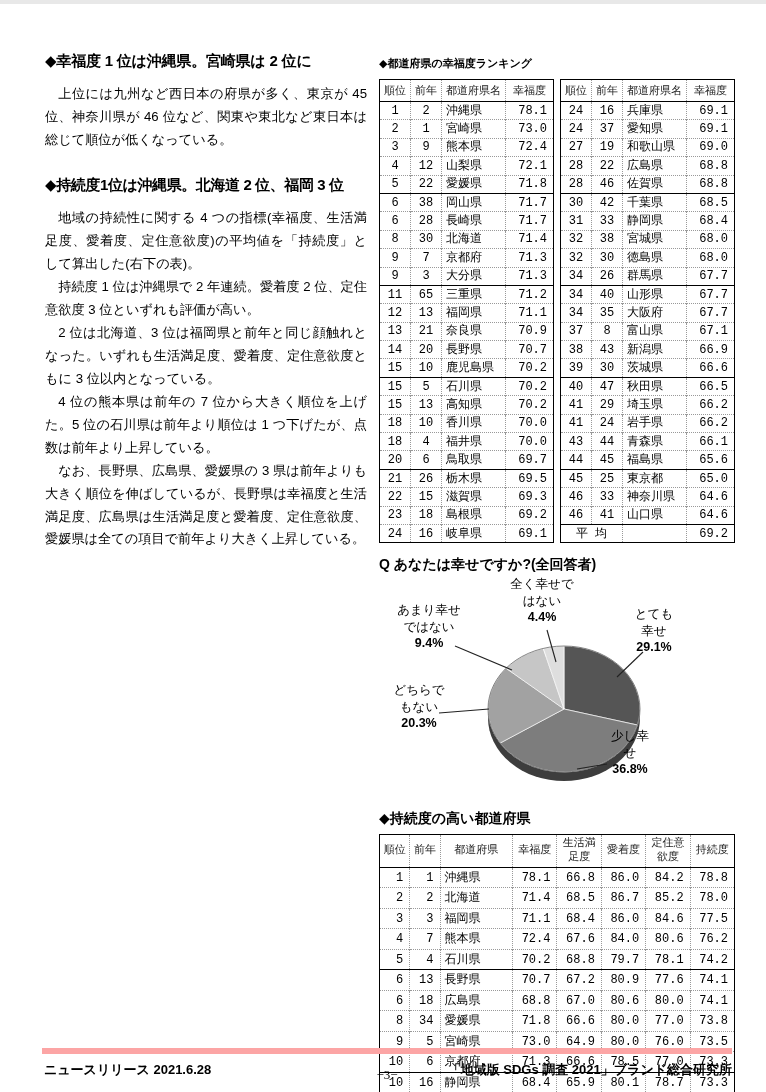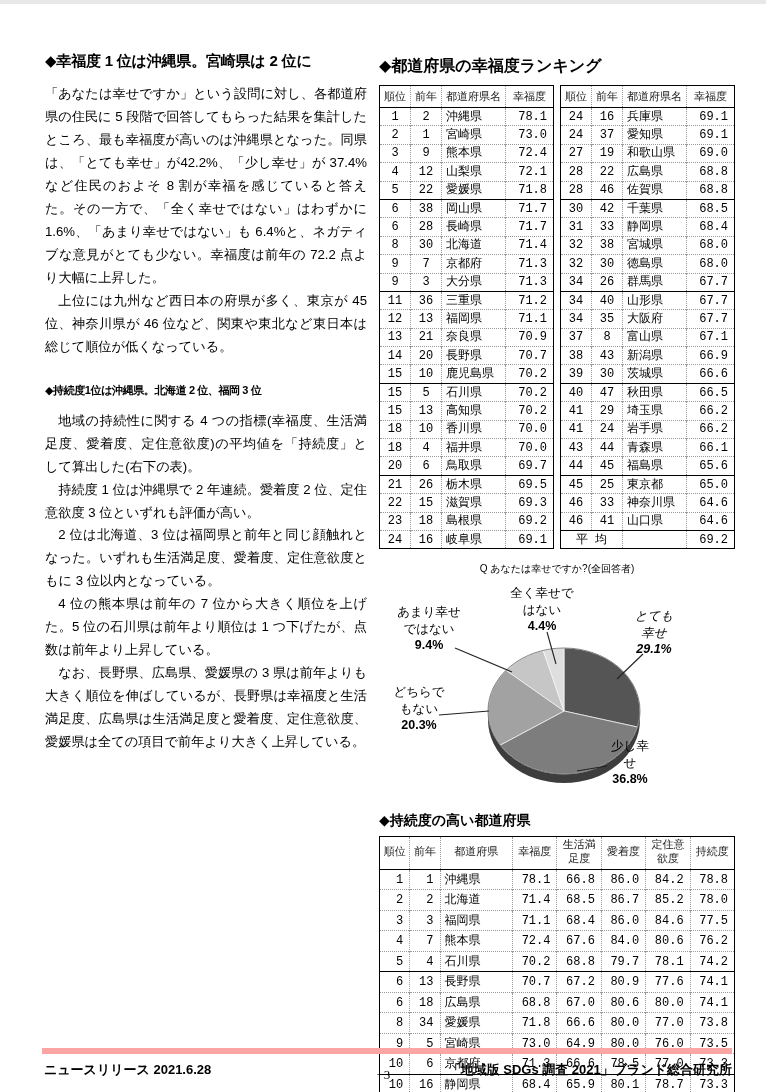--- a/index.html
+++ b/index.html
@@ -4,54 +4,54 @@
 <style>
   html,body{margin:0;padding:0;background:#e8e8e8;}
   .page{position:relative;width:766px;height:1092px;background:#ffffff;margin:4px auto;
         font-family:"Liberation Sans","DejaVu Sans",sans-serif;color:#000;overflow:hidden;}
   .cols{position:absolute;top:46px;left:45px;right:34px;display:flex;gap:12px;}
   .col-left{width:322px;flex:0 0 322px;}
   .col-right{flex:1;}
 
   
   .h2{font-size:15px;font-weight:bold;margin:2px 0 12px 0;letter-spacing:-0.2px;}
-  .h2b{font-size:11px;font-weight:bold;margin:24px 0 12px 0;letter-spacing:-0.4px;white-space:nowrap;}
+  .h2b{font-size:15px;font-weight:bold;margin:24px 0 12px 0;letter-spacing:-0.4px;white-space:nowrap;}
   p.body{font-size:13.2px;line-height:1.74;margin:0;text-align:justify;text-indent:1em;}
   p.body.noindent{text-indent:0;}
 
   
-  .rank-title{font-size:16px;font-weight:bold;margin:6px 0 8px 0;}
+  .rank-title{font-size:11px;font-weight:bold;margin:6px 0 8px 0;}
   .rank-tables{display:flex;gap:6px;}
   table{border-collapse:collapse;table-layout:fixed;font-family:Liberation Mono, monospace;}
   .rank{width:174px;border:1.6px solid #000;font-size:12px;}
   .rank th{font-size:11px;font-weight:normal;padding:3px 1px;border-bottom:1.3px solid #000;
            border-left:1px dotted #999;text-align:center;color:#222;}
   .rank td{padding:1.5px 2px;border-left:1px dotted #999;height:14.4px;line-height:14px;}
   .rank th:first-child,.rank td:first-child{border-left:none;}
   .rank tbody tr{border-top:1px dotted #999;}
   .rank tbody tr:nth-child(5n+1){border-top:1.2px solid #000;}
   .rank tbody tr.avg{border-top:1.2px solid #000;}
   .rank .c{text-align:center;}
   .rank .n{text-align:left;padding-left:4px;}
   .rank .v{text-align:right;padding-right:6px;}
   .rank col.w-rank{width:31px;} .rank col.w-prev{width:31px;}
   .rank col.w-name{width:64px;} .rank col.w-score{width:48px;}
 
   
   .chart{margin-top:13px;}
-  .chart-title{font-size:10px;font-weight:normal;text-align:center;margin:0 0 2px 0;}
+  .chart-title{font-size:14px;font-weight:bold;text-align:left;margin:0 0 2px 0;}
   .pie-wrap{position:relative;height:220px;}
   .pie-wrap svg{position:absolute;left:0;top:0;}
   .pl{position:absolute;font-size:12.5px;line-height:1.3;text-align:center;}
   .pl b{display:block;font-weight:bold;}
-  .pl-1{left:252px;top:30px;width:46px;font-style:italic;}
-  .pl-2{left:228px;top:160px;width:46px;}
+  .pl-1{left:252px;top:30px;width:46px;}
+  .pl-2{left:228px;top:152px;width:46px;}
   .pl-3{left:12px;top:106px;width:56px;}
   .pl-4{left:16px;top:26px;width:68px;}
-  .pl-5{left:128px;top:7px;width:70px;}
+  .pl-5{left:128px;top:0;width:70px;}
 
   
   .sus-title{font-size:14px;font-weight:bold;margin:14px 0 6px 0;}
   .sus{width:100%;border:1.6px solid #000;font-size:12px;}
   .sus th{font-size:11px;font-weight:normal;padding:2px 1px;border-bottom:1.3px solid #000;
           border-left:1px dotted #999;text-align:center;line-height:1.25;vertical-align:middle;color:#222;}
   .sus td{padding:2.5px 2px;border-left:1px dotted #999;height:14.5px;line-height:14px;}
   .sus th:first-child,.sus td:first-child{border-left:none;}
   .sus tbody tr{border-top:1px dotted #999;}
   .sus tbody tr:nth-child(5n+1){border-top:1.2px solid #000;}
@@ -69,21 +69,20 @@
             font-family:"Liberation Serif","DejaVu Serif",serif;font-size:13px;}
 </style>
 </head>
 <body>
 
 <div class="page">
   <div class="cols">
 
     <div class="col-left">
       <div class="h2">◆幸福度 1 位は沖縄県。宮崎県は 2 位に</div>
-      <p class="body noindent">「あなたは幸せですか」という設問に対し、各都道府県の住民に 5 段階で回答してもらった結果を集計したところ、最も幸福度が高いのは沖縄県となった。同県は、「とても幸せ」が42.2%、「少し幸せ」が 37.4%など住民のおよそ 8 割が幸福を感じていると答えた。その一方で、「全く幸せではない」はわずかに 1.6%、「あまり幸せではない」も 6.4%と、ネガティブな意見がとても少ない。幸福度は前年の 72.2 点より大幅に上昇した。</p>
       <p class="body">上位には九州など西日本の府県が多く、東京が 45 位、神奈川県が 46 位など、関東や東北など東日本は総じて順位が低くなっている。</p>
 
       <div class="h2b">◆持続度1位は沖縄県。北海道 2 位、福岡 3 位</div>
       <p class="body">地域の持続性に関する 4 つの指標(幸福度、生活満足度、愛着度、定住意欲度)の平均値を「持続度」として算出した(右下の表)。</p>
       <p class="body">持続度 1 位は沖縄県で 2 年連続。愛着度 2 位、定住意欲度 3 位といずれも評価が高い。</p>
       <p class="body">2 位は北海道、3 位は福岡県と前年と同じ顔触れとなった。いずれも生活満足度、愛着度、定住意欲度ともに 3 位以内となっている。</p>
       <p class="body">4 位の熊本県は前年の 7 位から大きく順位を上げた。5 位の石川県は前年より順位は 1 つ下げたが、点数は前年より上昇している。</p>
       <p class="body">なお、長野県、広島県、愛媛県の 3 県は前年よりも大きく順位を伸ばしているが、長野県は幸福度と生活満足度、広島県は生活満足度と愛着度、定住意欲度、愛媛県は全ての項目で前年より大きく上昇している。</p>
     </div>
 
@@ -162,21 +161,21 @@
                 <td class="v">71.3</td>
               </tr>
               <tr>
                 <td class="c">9</td>
                 <td class="c">3</td>
                 <td class="n">大分県</td>
                 <td class="v">71.3</td>
               </tr>
               <tr>
                 <td class="c">11</td>
-                <td class="c">36</td>
+                <td class="c">65</td>
                 <td class="n">三重県</td>
                 <td class="v">71.2</td>
               </tr>
               <tr>
                 <td class="c">12</td>
                 <td class="c">13</td>
                 <td class="n">福岡県</td>
                 <td class="v">71.1</td>
               </tr>
               <tr>

